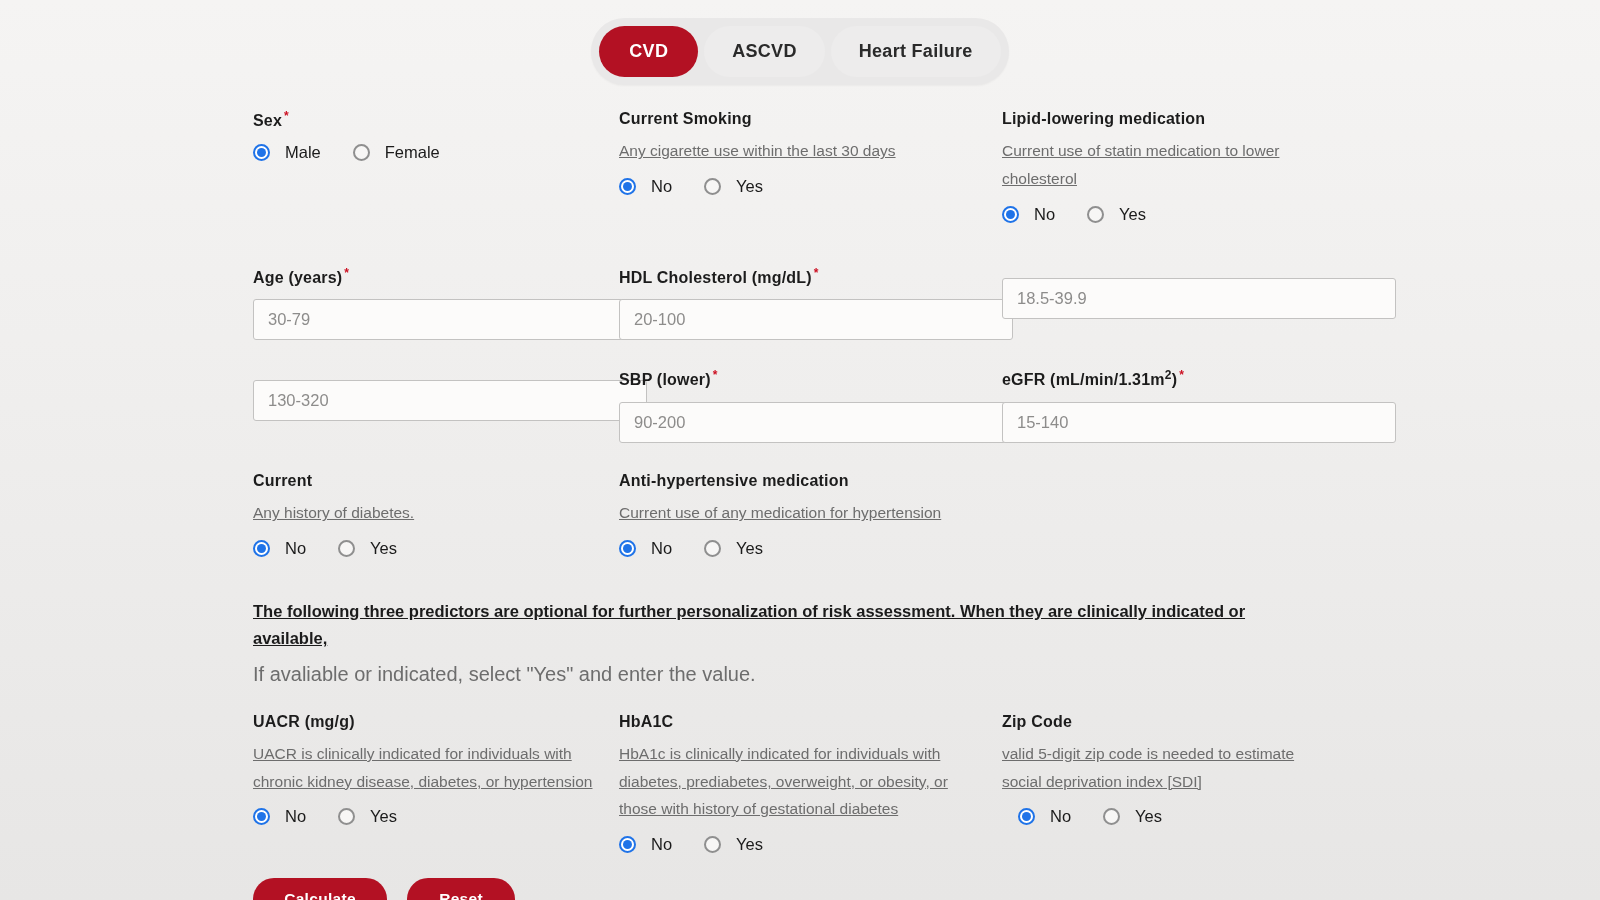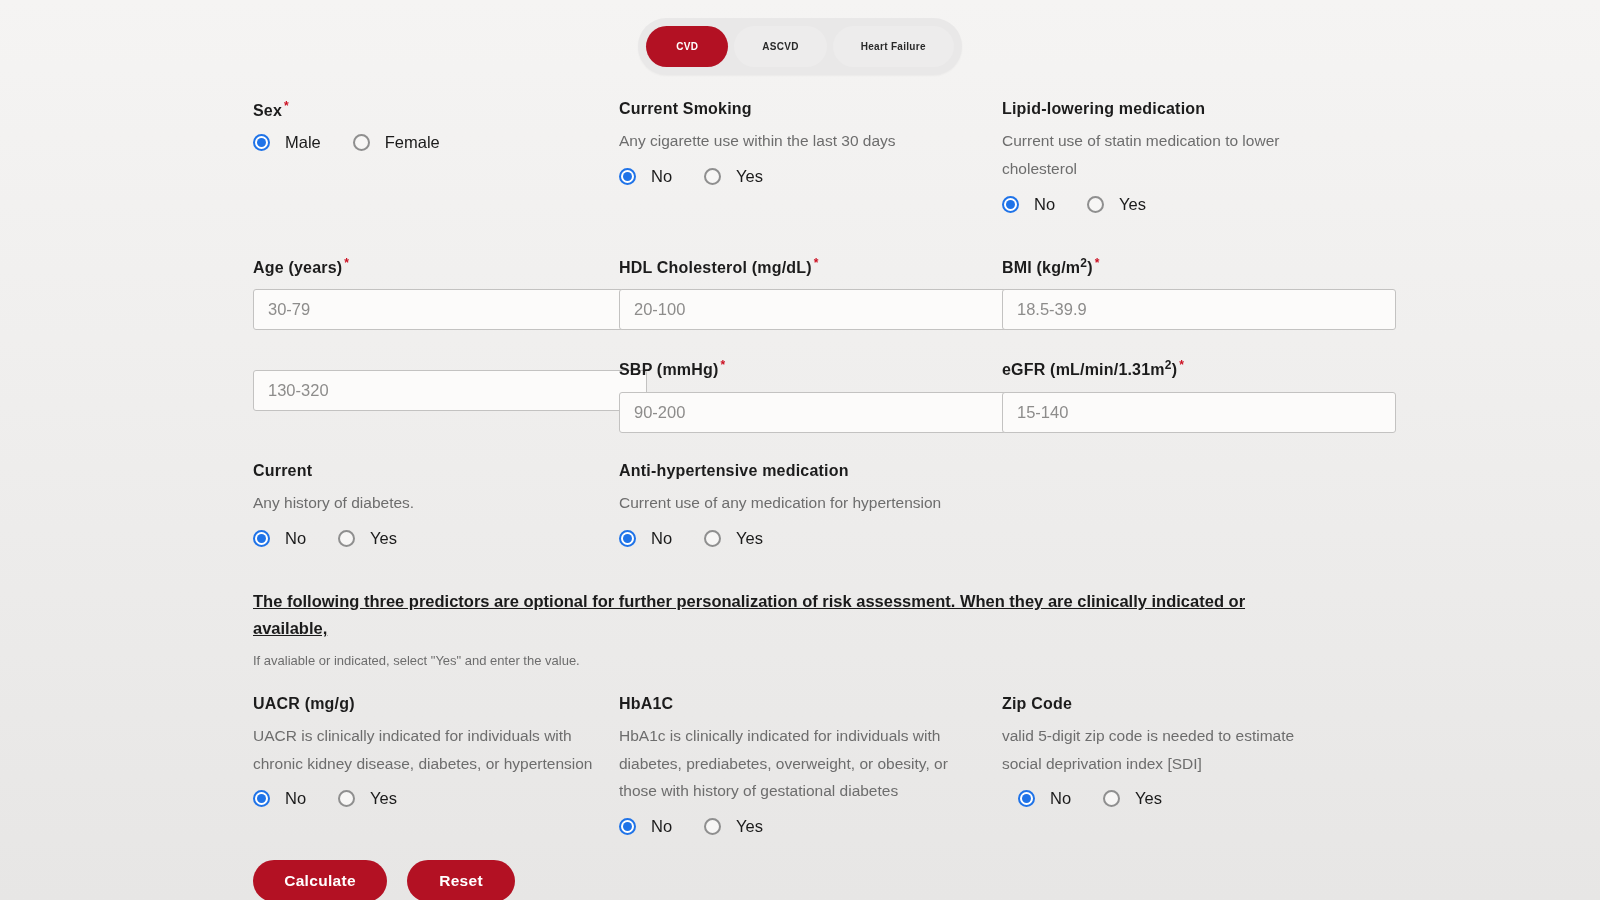--- a/index.html
+++ b/index.html
@@ -12,21 +12,21 @@
 
   
   .tabbar-wrap { display:flex; justify-content:center; padding-top:18px; }
   .tabbar {
     display:inline-flex; align-items:center;
     background:#e9e8e8; border-radius:36px; padding:8px;
     box-shadow:0 1px 2px rgba(0,0,0,0.04);
   }
   .tab {
     border:none; cursor:pointer; border-radius:28px;
-    padding:15px 28px; font-size:10px; font-weight:700;
+    padding:15px 28px; font-size:18px; font-weight:700;
     font-family:inherit; letter-spacing:.3px;
     background:#edecec; color:#2a2a2a;
   }
   .tab + .tab { margin-left:6px; }
   .tab.active { background:#b31123; color:#ffffff; padding:15px 30px; }
 
   
   .form { margin-left:253px; width:1082px; }
   .grid3 { display:grid; grid-template-columns:366px 383px 333px; }
   .row1 { margin-top:24px; }
@@ -37,20 +37,21 @@
 
   .flabel {
     font-size:16px; font-weight:700; color:#1c1c1c; letter-spacing:.2px;
     line-height:1.2;
   }
   .sup { font-size:12px; font-weight:700; vertical-align:super; }
   .req { color:#cc1022; font-size:12px; vertical-align:super; margin-left:2px; font-weight:700; }
   .fdesc {
     margin-top:9px; color:#6d6d6d; font-size:15.5px; line-height:1.8;
     max-width:348px;
+    text-decoration:underline;
   }
   .radio-row { display:flex; align-items:center; gap:32px; margin-top:12px; }
   .radio-opt { display:flex; align-items:center; gap:15px; font-size:16.5px; color:#1b1b1b; cursor:pointer; }
   .rc {
     width:17px; height:17px; border-radius:50%;
     border:2px solid #8f8f8f; background:#f7f6f5;
     display:inline-flex; align-items:center; justify-content:center; flex:0 0 auto;
   }
   .radio-opt.checked .rc { border-color:#1f73e8; background:#ffffff; }
   .radio-opt.checked .rc::after {
@@ -63,21 +64,21 @@
     padding:0 14px; font-size:16.5px; color:#333;
     font-family:inherit; outline:none;
   }
   .tinput::placeholder { color:#8d8c8b; }
 
   
   .opt-heading {
     margin-top:40px; width:1062px;
     font-size:16.5px; font-weight:700; line-height:1.65; color:#1b1b1b;text-decoration:underline;
   }
-  .opt-sub { margin-top:10px; color:#6d6d6d; font-size:13px; }
+  .opt-sub { margin-top:10px; color:#6d6d6d; font-size:20px; }
 
   .zip-indent { margin-left:16px; }
 
   
   .actions { display:flex; gap:20px; margin-top:24px; }
   .btn {
     border:none; cursor:pointer; border-radius:22px;
     background:#b31123; color:#ffffff;
     font-family:inherit; font-size:15.5px; font-weight:700; letter-spacing:.3px;
     height:42px;
@@ -153,34 +154,31 @@
       </div>
       <input type="text" class="tinput" placeholder="30-79" style="">
     </div>
     <div>
       <div class="flabel">
         <span>HDL Cholesterol (mg/dL)</span><span class="req">*</span>
       </div>
       <input type="text" class="tinput" placeholder="20-100" style="">
     </div>
     <div>
-      <div class="flabel">
-        <span>BMI (kg/m</span><span class="sup">2</span><span>)</span><span class="req">*</span>
-      </div>
       <input type="text" class="tinput" placeholder="18.5-39.9" style="">
     </div>
   </div>
 
   <div class="grid3 row3">
     <div>
       <input type="text" class="tinput" placeholder="130-320" style="">
     </div>
     <div>
       <div class="flabel">
-        <span>SBP (mmHg)</span><span class="req">*</span>
+        <span>SBP (lower)</span><span class="req">*</span>
       </div>
       <input type="text" class="tinput" placeholder="90-200" style="">
     </div>
     <div>
       <div class="flabel">
         <span>eGFR (mL/min/1.31m</span><span class="sup">2</span><span>)</span><span class="req">*</span>
       </div>
       <input type="text" class="tinput" placeholder="15-140" style="">
     </div>
   </div>

